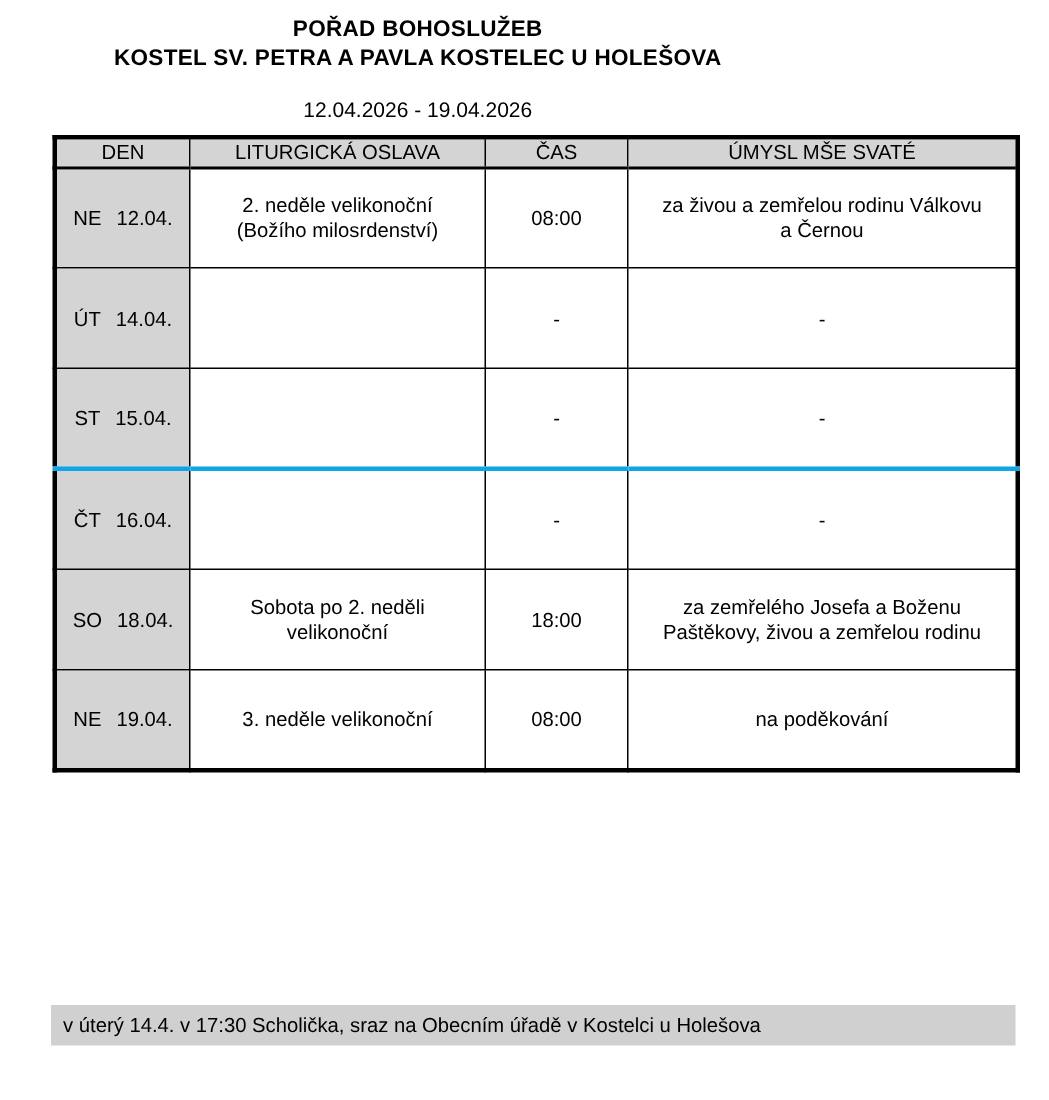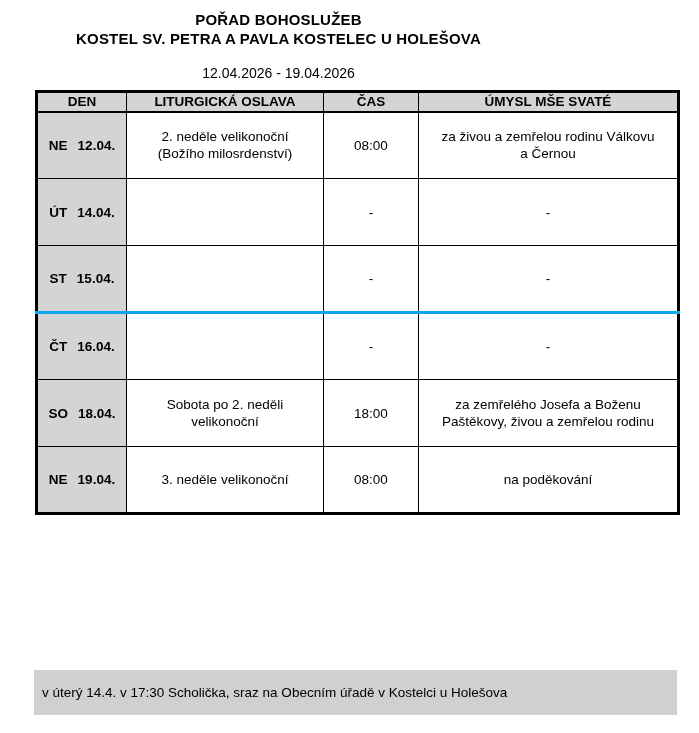--- a/index.html
+++ b/index.html
@@ -37,45 +37,45 @@
   table.schedule th, table.schedule td {
     border: 1px solid #000000;
     text-align: center;
     vertical-align: middle;
     font-size: 13.5px;
     overflow: hidden;
   }
   table.schedule thead tr { height: 20px; }
   table.schedule th {
     background: #d4d4d4;
-    font-weight: bold;
+    font-weight: normal;
     border-bottom: 2px solid #000000;
   }
   table.schedule tbody tr { height: 67px; }
   td.day-cell {
     background: #d4d4d4;
-    font-weight: bold;
+    font-weight: normal;
   }
   .day-wrap {
     display: inline-flex;
     gap: 10px;
     align-items: baseline;
   }
   td.celebration-cell, td.intention-cell {
     white-space: pre-line;
     line-height: 17px;
     padding: 0 2px;
   }
   tr.page-break td {
     border-top: 3px solid #0ea5e9;
   }
   .footer-note {
     position: absolute;
     left: 34px; top: 670px;
-    width: 643px; height: 45px;
+    width: 643px; height: 27px;
     background: #d0d0d0;
     display: flex;
     align-items: center;
     padding-left: 8px;
     font-size: 13.5px;
   }
 </style>
 </head>
 <body>
 

